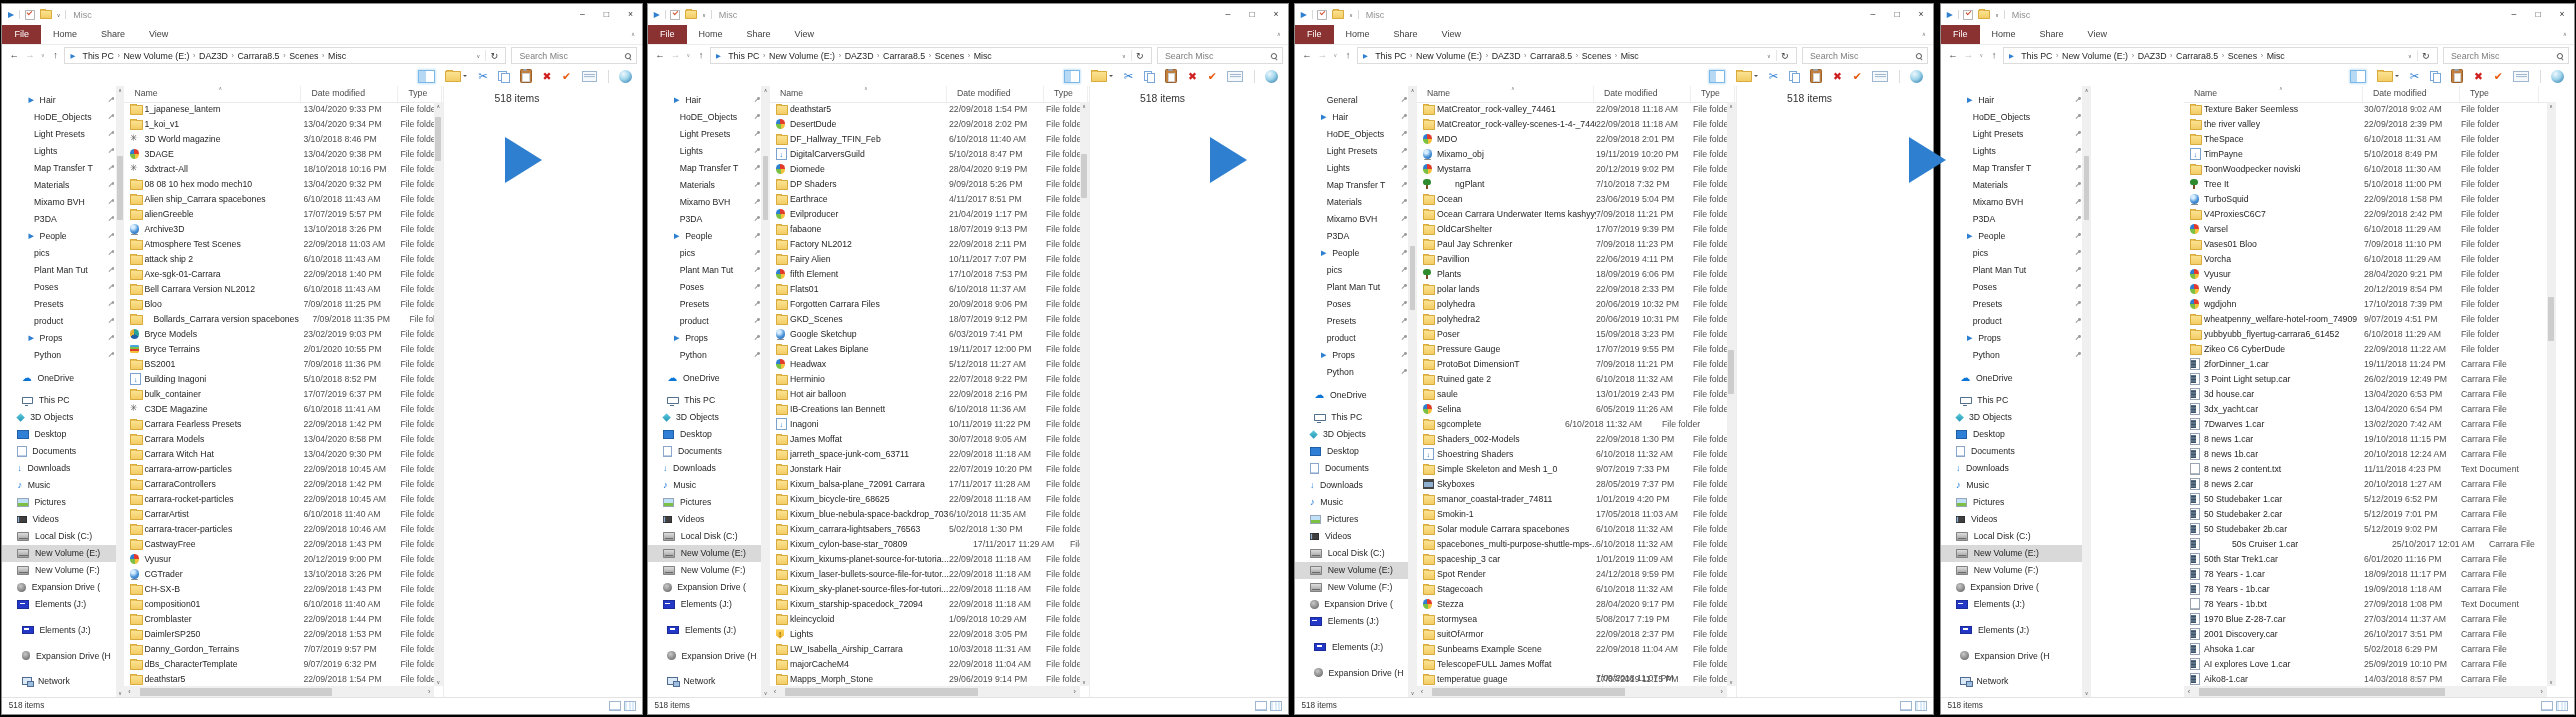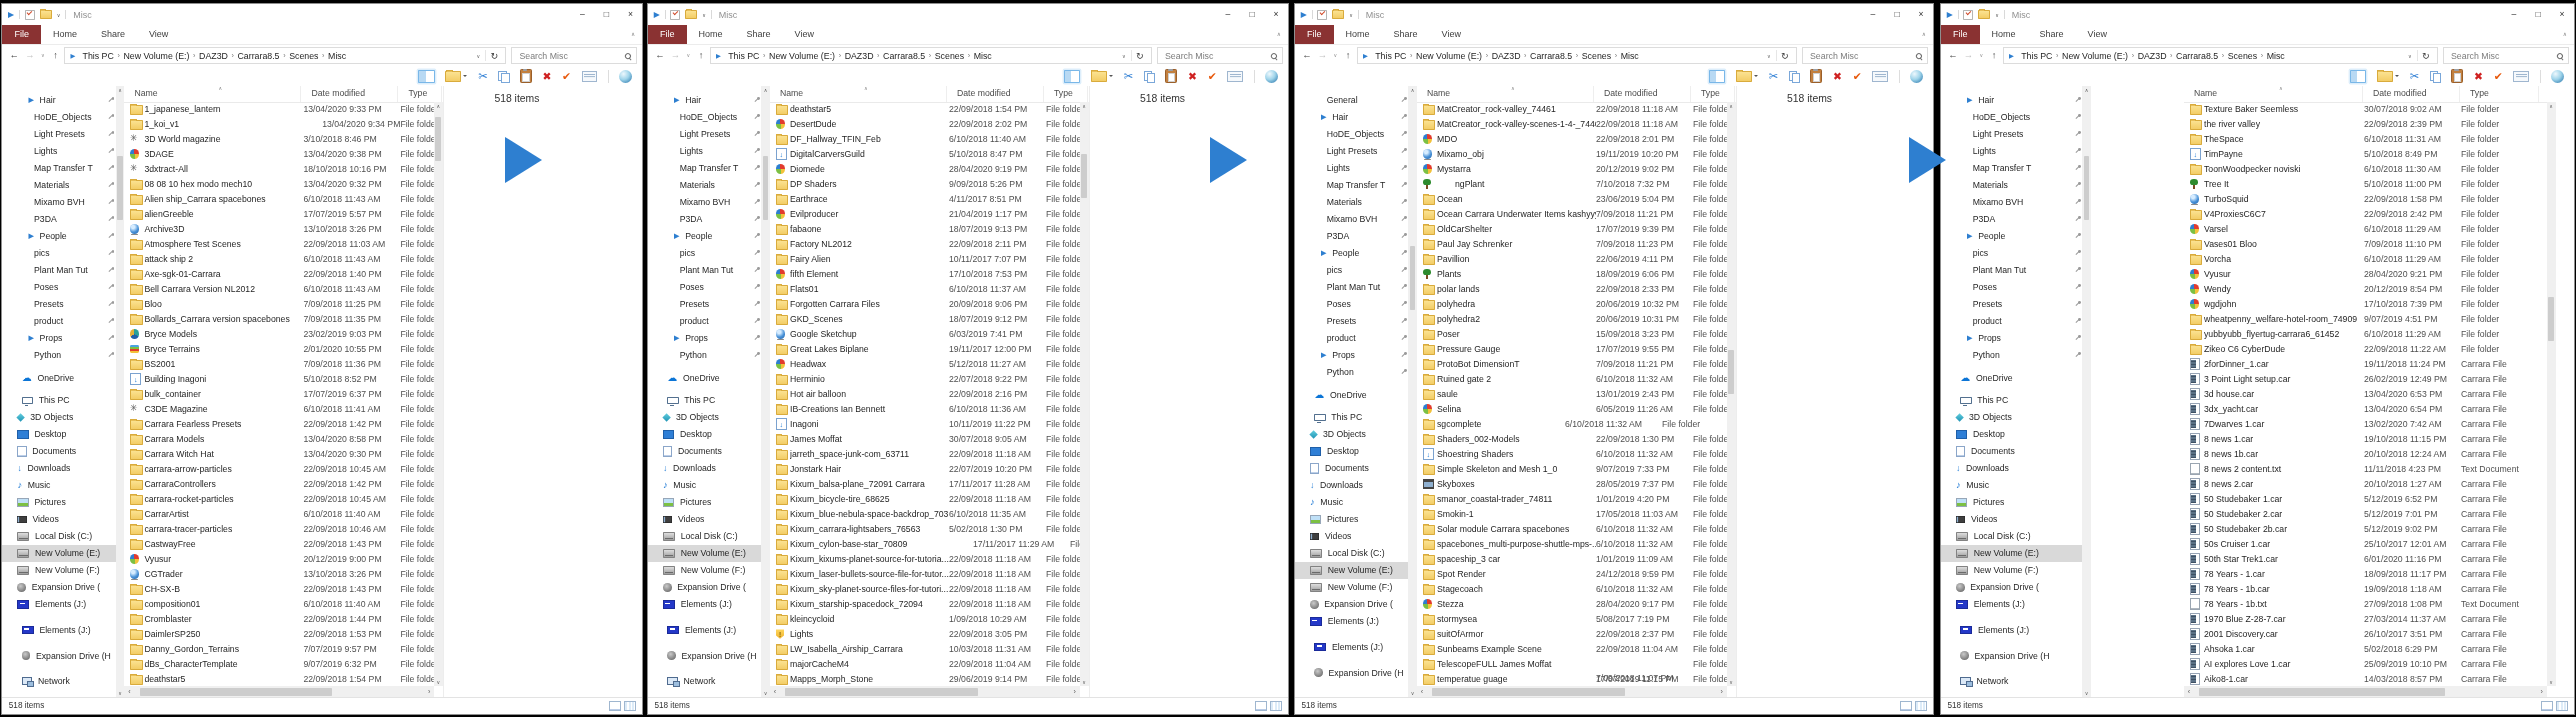--- a/index.html
+++ b/index.html
@@ -404,21 +404,21 @@
               </span>
               <span class="fname" style="width: 159px;">1_japanese_lantern</span>
               <span class="fdate" style="width: 97px;">13/04/2020 9:33 PM</span>
               <span class="ftype">File folder</span>
             </div>
             <div class="row">
               <span class="fic">
                 <span class="fi fi-folder"></span>
               </span>
               <span class="fname" style="width: 159px;">1_koi_v1</span>
-              <span class="fdate" style="width: 97px; text-align: right;">13/04/2020 9:34 PM</span>
+              <span class="fdate" style="width: 97px;">13/04/2020 9:34 PM</span>
               <span class="ftype">File folder</span>
             </div>
             <div class="row">
               <span class="fic">
                 <span class="fi fi-zip"></span>
               </span>
               <span class="fname" style="width: 159px;">3D World magazine</span>
               <span class="fdate" style="width: 97px;">3/10/2018 8:46 PM</span>
               <span class="ftype">File folder</span>
             </div>
@@ -507,21 +507,21 @@
                 <span class="fi fi-folder"></span>
               </span>
               <span class="fname" style="width: 159px;">Bloo</span>
               <span class="fdate" style="width: 97px;">7/09/2018 11:25 PM</span>
               <span class="ftype">File folder</span>
             </div>
             <div class="row">
               <span class="fic">
                 <span class="fi fi-folder"></span>
               </span>
-              <span class="fname" style="width: 159px;">Bollards_Carrara version spacebones</span>
+              <span class="fname" style="width: 159px; margin-left: 9px;">Bollards_Carrara version spacebones</span>
               <span class="fdate" style="width: 97px;">7/09/2018 11:35 PM</span>
               <span class="ftype">File folder</span>
             </div>
             <div class="row">
               <span class="fic">
                 <span class="fi fi-bryce"></span>
               </span>
               <span class="fname" style="width: 159px;">Bryce Models</span>
               <span class="fdate" style="width: 97px;">23/02/2019 9:03 PM</span>
               <span class="ftype">File folder</span>
@@ -2297,21 +2297,21 @@
                 <span class="fi fi-car"></span>
               </span>
               <span class="fname" style="width: 160px;">50 Studebaker 2b.car</span>
               <span class="fdate" style="width: 97px;">5/12/2019 9:02 PM</span>
               <span class="ftype">Carrara File</span>
             </div>
             <div class="row">
               <span class="fic">
                 <span class="fi fi-car"></span>
               </span>
-              <span class="fname" style="width: 160px;">50s Cruiser 1.car</span>
+              <span class="fname" style="width: 160px; margin-left: 28px;">50s Cruiser 1.car</span>
               <span class="fdate" style="width: 97px;">25/10/2017 12:01 AM</span>
               <span class="ftype">Carrara File</span>
             </div>
             <div class="row">
               <span class="fic">
                 <span class="fi fi-car"></span>
               </span>
               <span class="fname" style="width: 160px;">50th Star Trek1.car</span>
               <span class="fdate" style="width: 97px;">6/01/2020 11:16 PM</span>
               <span class="ftype">Carrara File</span>

